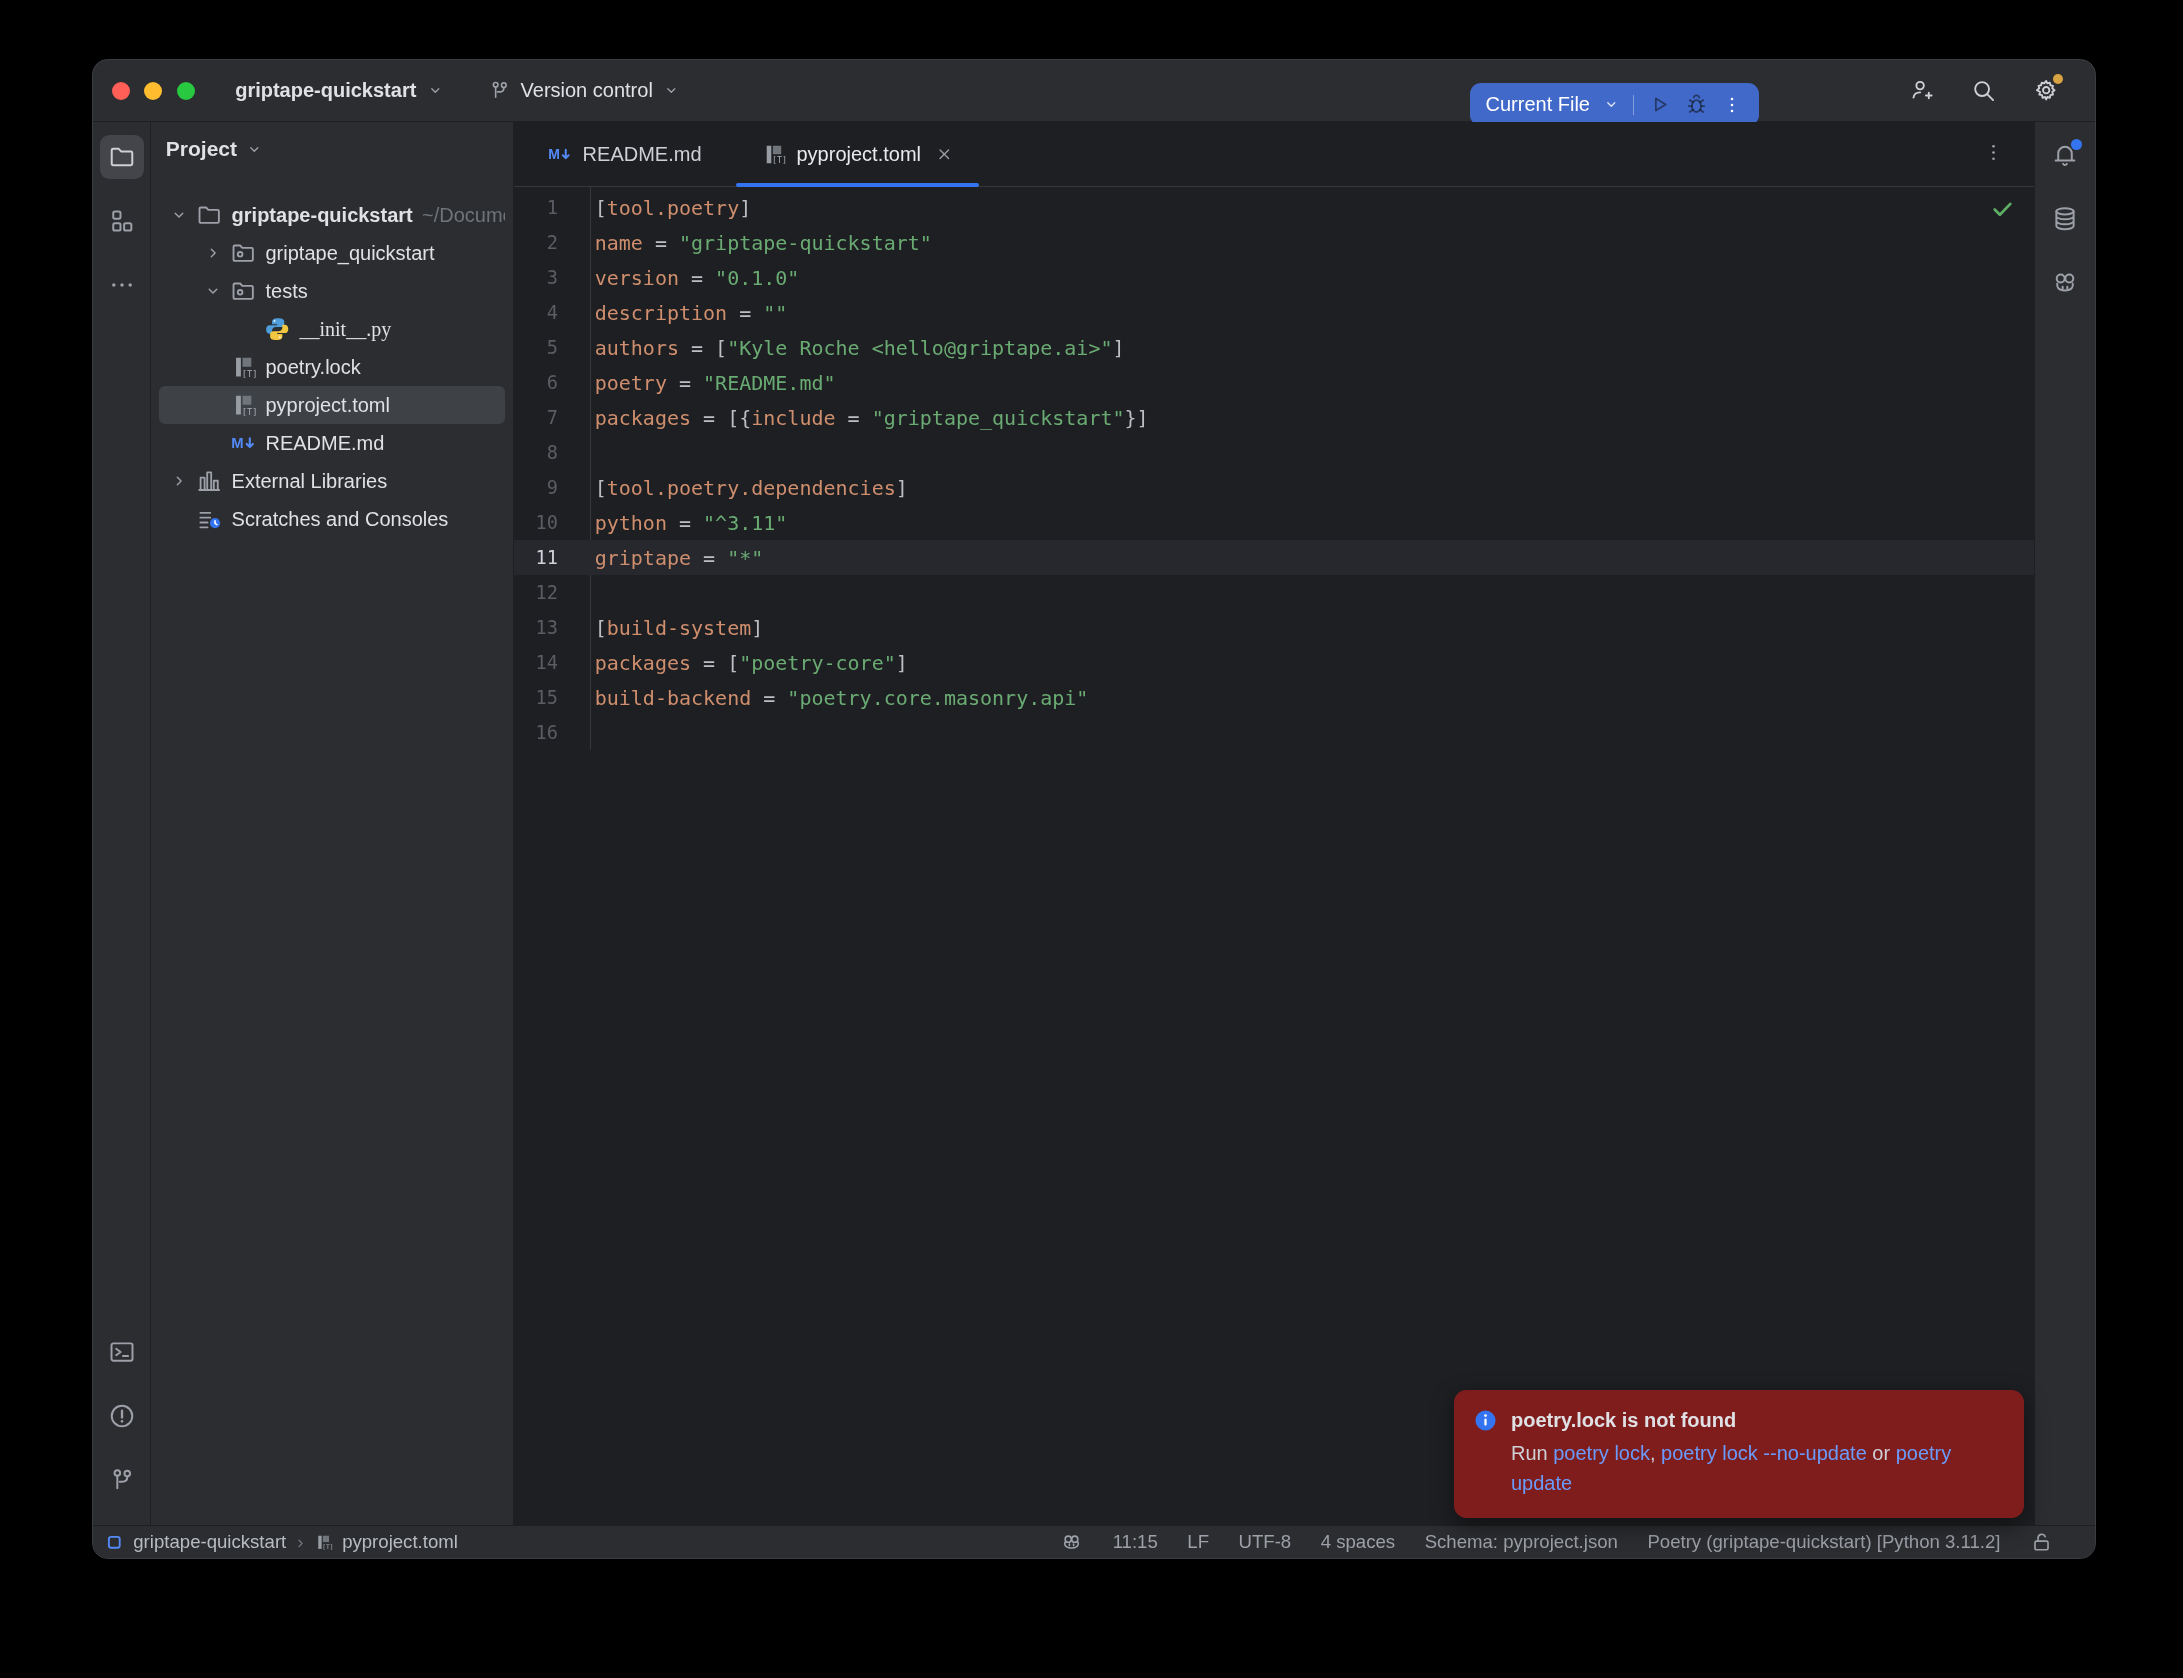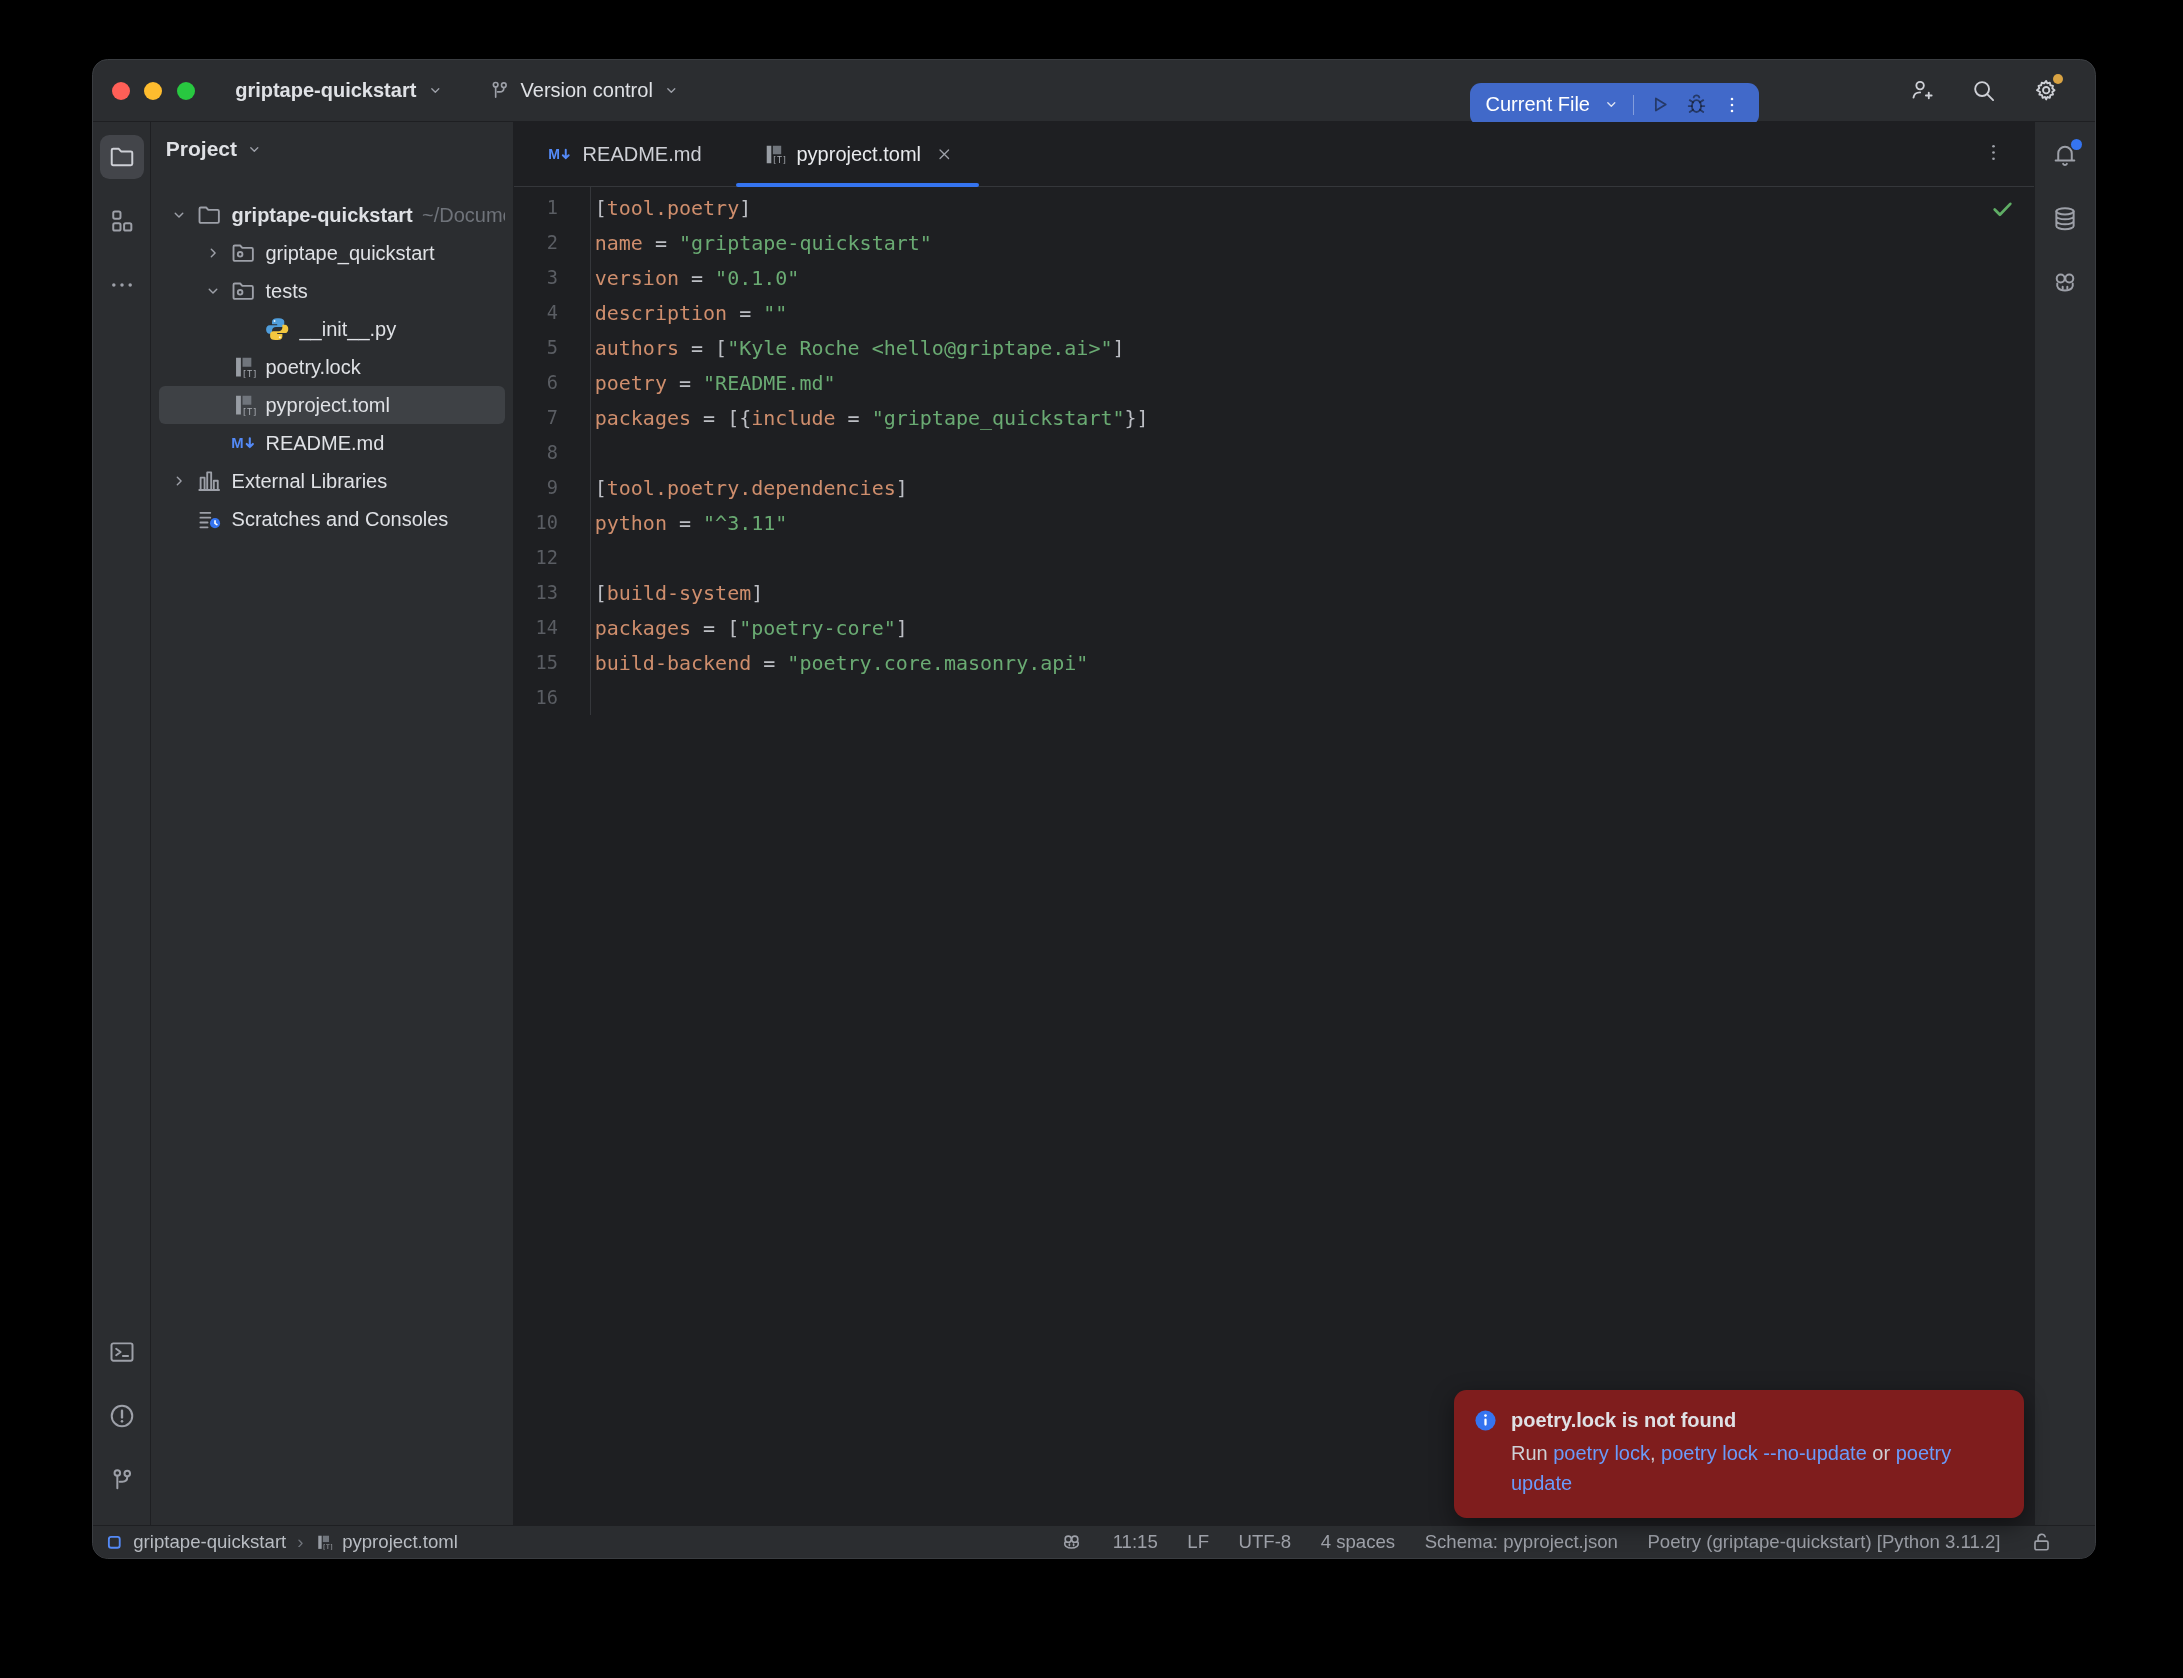--- a/index.html
+++ b/index.html
@@ -271,21 +271,21 @@
               </svg>
             </span>
             <span class="tr-icon">
               <svg viewBox="0 0 24 24" fill="none" stroke="currentColor" stroke-width="1.7" stroke-linecap="round" stroke-linejoin="round">
                 <path d="M3.2 6.2c0-.7.5-1.2 1.2-1.2h4.8l2 2.2h8.4c.7 0 1.2.5 1.2 1.2v9.4c0 .7-.5 1.2-1.2 1.2H4.4c-.7 0-1.2-.5-1.2-1.2z"></path>
                 <circle cx="9.2" cy="13" r="2.1"></circle>
               </svg>
             </span>
             <span class="tr-label">tests</span>
           </div>
-          <div class="tree-row" style="padding-left: 71px;">
+          <div class="tree-row" style="padding-left: 71px; font-family: Liberation Serif, serif;">
             <span class="tr-chev"></span>
             <span class="tr-icon">
               <svg viewBox="0 0 25 25">
                 <path fill="#4f9ddb" d="M12.3 2.2c-2.9 0-4.7 1.2-4.7 3.1v2.6h4.9v.9H5.2c-1.9 0-3.2 1.7-3.2 4s1.3 4 3.2 4h2.4V14c0-2 1.6-3.5 3.7-3.5h4.9c1.7 0 3-1.3 3-3V5.3c0-1.9-1.9-3.1-4.9-3.1z"></path>
                 <path fill="#f3c73f" d="M12.7 22.8c2.9 0 4.7-1.2 4.7-3.1v-2.6h-4.9v-.9h7.3c1.9 0 3.2-1.7 3.2-4s-1.3-4-3.2-4h-2.4V11c0 2-1.6 3.5-3.7 3.5H8.8c-1.7 0-3 1.3-3 3v2.2c0 1.9 1.9 3.1 4.9 3.1z"></path>
                 <circle cx="10" cy="4.8" r=".9" fill="#eef4f9"></circle>
                 <circle cx="15" cy="20.2" r=".9" fill="#fdf8e4"></circle>
               </svg>
             </span>
             <span class="tr-label">__init__.py</span>
@@ -424,20 +424,24 @@
               <span class="ct"></span>
             </div>
             <div class="cl">
               <span class="ln">9</span>
               <span class="ct"><span class="c-p">[</span><span class="c-k">tool.poetry.dependencies</span><span class="c-p">]</span></span>
             </div>
             <div class="cl">
               <span class="ln">10</span>
               <span class="ct"><span class="c-k">python</span><span class="c-p"> = </span><span class="c-s">"^3.11"</span></span>
             </div>
+            <div class="cl current">
+              <span class="ln">11</span>
+              <span class="ct"><span class="c-k">griptape</span><span class="c-p"> = </span><span class="c-s">"*"</span></span>
+            </div>
             <div class="cl">
               <span class="ln">12</span>
               <span class="ct"></span>
             </div>
             <div class="cl">
               <span class="ln">13</span>
               <span class="ct"><span class="c-p">[</span><span class="c-k">build-system</span><span class="c-p">]</span></span>
             </div>
             <div class="cl">
               <span class="ln">14</span>

